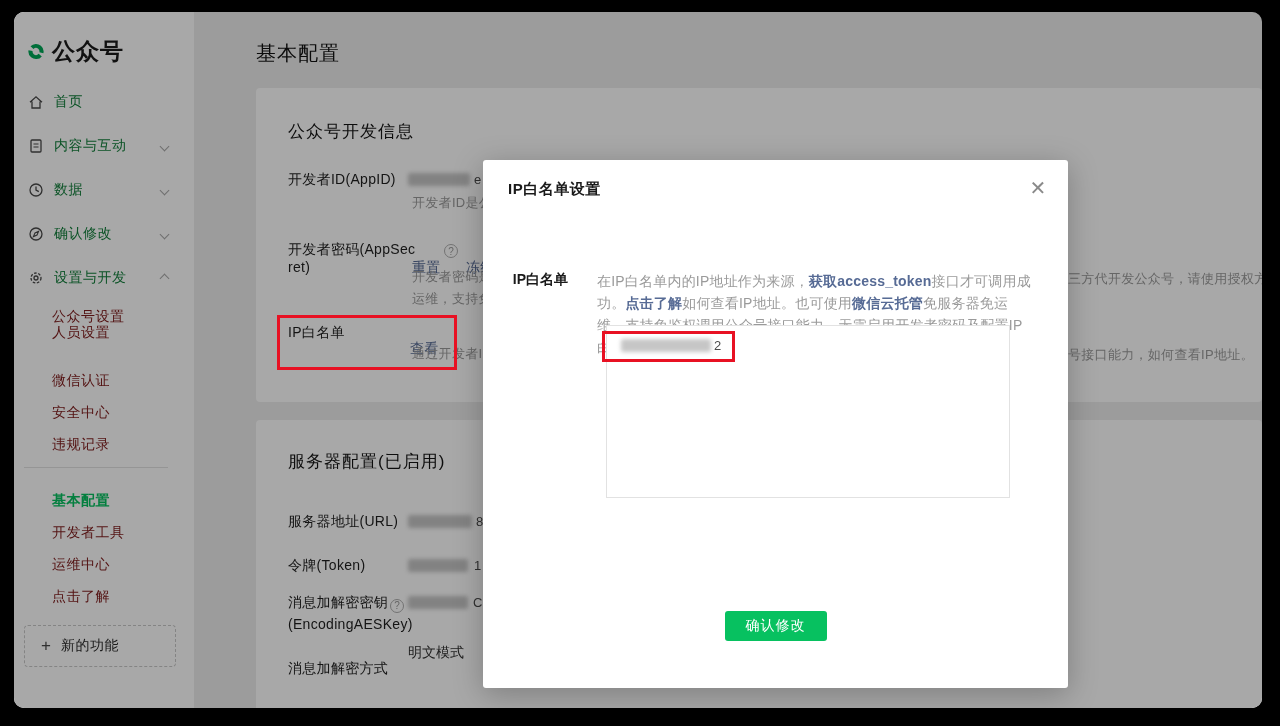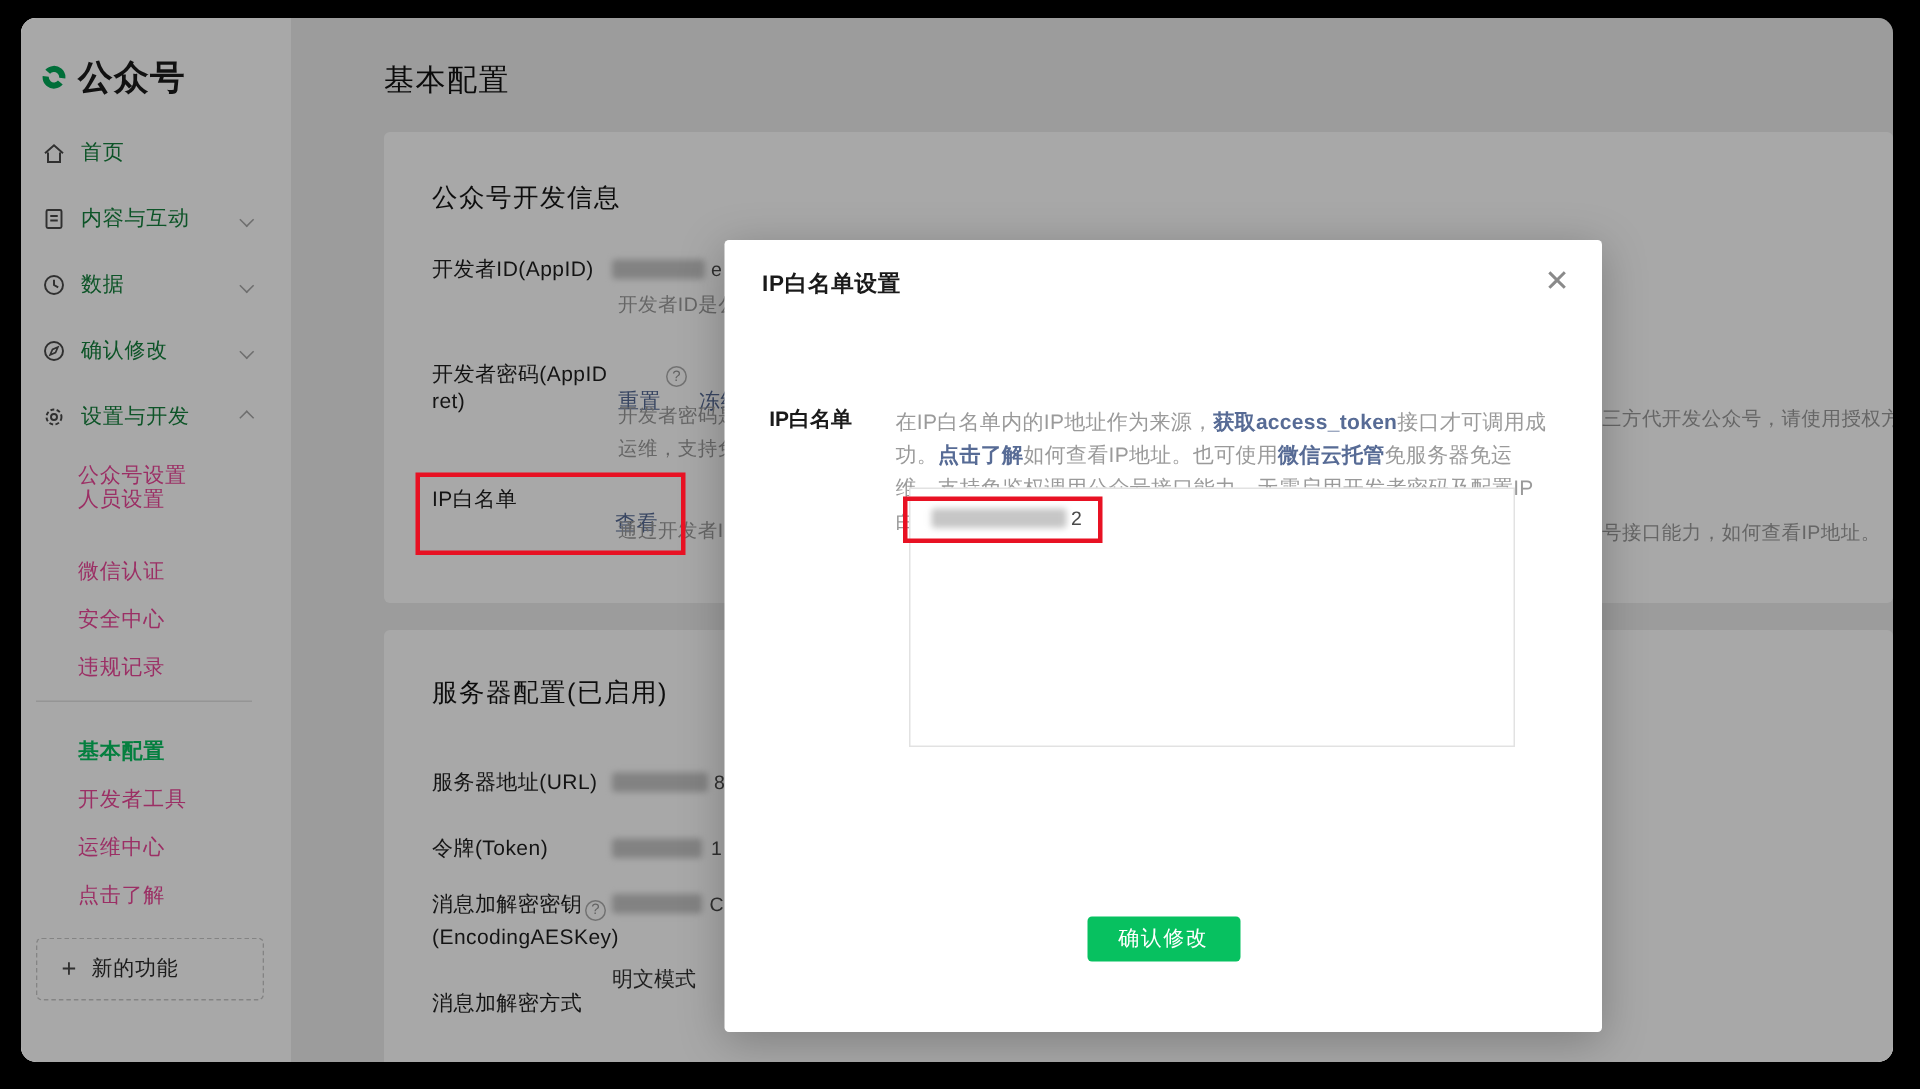--- a/index.html
+++ b/index.html
@@ -10,21 +10,21 @@
   .abs{position:absolute;}
   
   .sidebar{position:absolute;left:0;top:0;width:180px;height:100%;background:#ffffff;}
   .brand{position:absolute;left:14px;top:24px;display:flex;align-items:center;gap:8px;}
   .brand-label{font-size:23px;font-weight:600;color:#1a1a1a;letter-spacing:1px;}
   .nav-item{position:absolute;left:14px;height:20px;display:flex;align-items:center;gap:10px;width:152px;cursor:pointer;}
   .nav-item .lbl{font-size:14px;color:#15803d;letter-spacing:.5px;}
   .chev{width:7px;height:7px;border-right:1.6px solid #a8a8a8;border-bottom:1.6px solid #a8a8a8;margin-left:auto;margin-right:12px;}
   .chev.down{transform:rotate(45deg);}
   .chev.up{transform:rotate(225deg);}
-  .subnav{position:absolute;left:38px;font-size:14px;color:#ec4899;cursor:pointer;letter-spacing:.5px;}
+  .subnav{position:absolute;left:38px;font-size:14px;color:#7f1d1d;cursor:pointer;letter-spacing:.5px;}
   .subnav.active{color:#07c160;font-weight:600;}
   .side-divider{position:absolute;left:10px;width:144px;border-top:1px solid #e2e2e2;}
   .newfeat{position:absolute;left:10px;top:613px;width:152px;height:42px;border:1px dashed #c9c9c9;
            border-radius:4px;display:flex;align-items:center;gap:10px;padding-left:16px;cursor:pointer;}
   .newfeat .plus{font-size:17px;color:#4a4a4a;}
   .newfeat .lbl{font-size:14px;color:#2b2b2b;letter-spacing:.5px;}
   .icon16{width:16px;height:16px;flex:0 0 16px;}
   
   .page-title{position:absolute;left:242px;top:28px;font-size:20px;color:#111;letter-spacing:1px;}
   .card{position:absolute;left:242px;width:1006px;background:#ffffff;border-radius:4px;}
@@ -129,21 +129,21 @@
     <div class="page-title">基本配置</div>
 
     <div class="card" style="top:76px;height:314px">
       <div class="card-h" style="top:32px">公众号开发信息</div>
 
       <div class="rlabel" style="top:83px">开发者ID(AppID)</div>
       <div class="blur-bar" style="left:152px;top:85px;width:62px;height:13px"></div>
       <div class="tailchar" style="left:218px;top:84px">e</div>
       <div class="rdesc" style="left:156px;top:106px">开发者ID是公众</div>
 
-      <div class="rlabel" style="top:153px">开发者密码(AppID</div>
+      <div class="rlabel" style="top:153px">开发者密码(AppSec</div>
       <div class="rlabel" style="top:171px">ret)</div>
       <div class="rlink" style="left:156px;top:155px">重置</div>
       <span class="help abs" style="left:188px;top:156px">?</span>
       <div class="rlink" style="left:210px;top:155px">冻结</div>
       <div class="rdesc" style="left:156px;top:180px">开发者密码是校</div>
       <div class="rdesc" style="left:156px;top:202px">运维，支持免鉴</div>
 
       <div class="rlabel" style="top:236px">IP白名单</div>
       <div class="rlink" style="left:154px;top:236px">查看</div>
       <div class="rdesc" style="left:156px;top:257px">通过开发者ID及</div>

